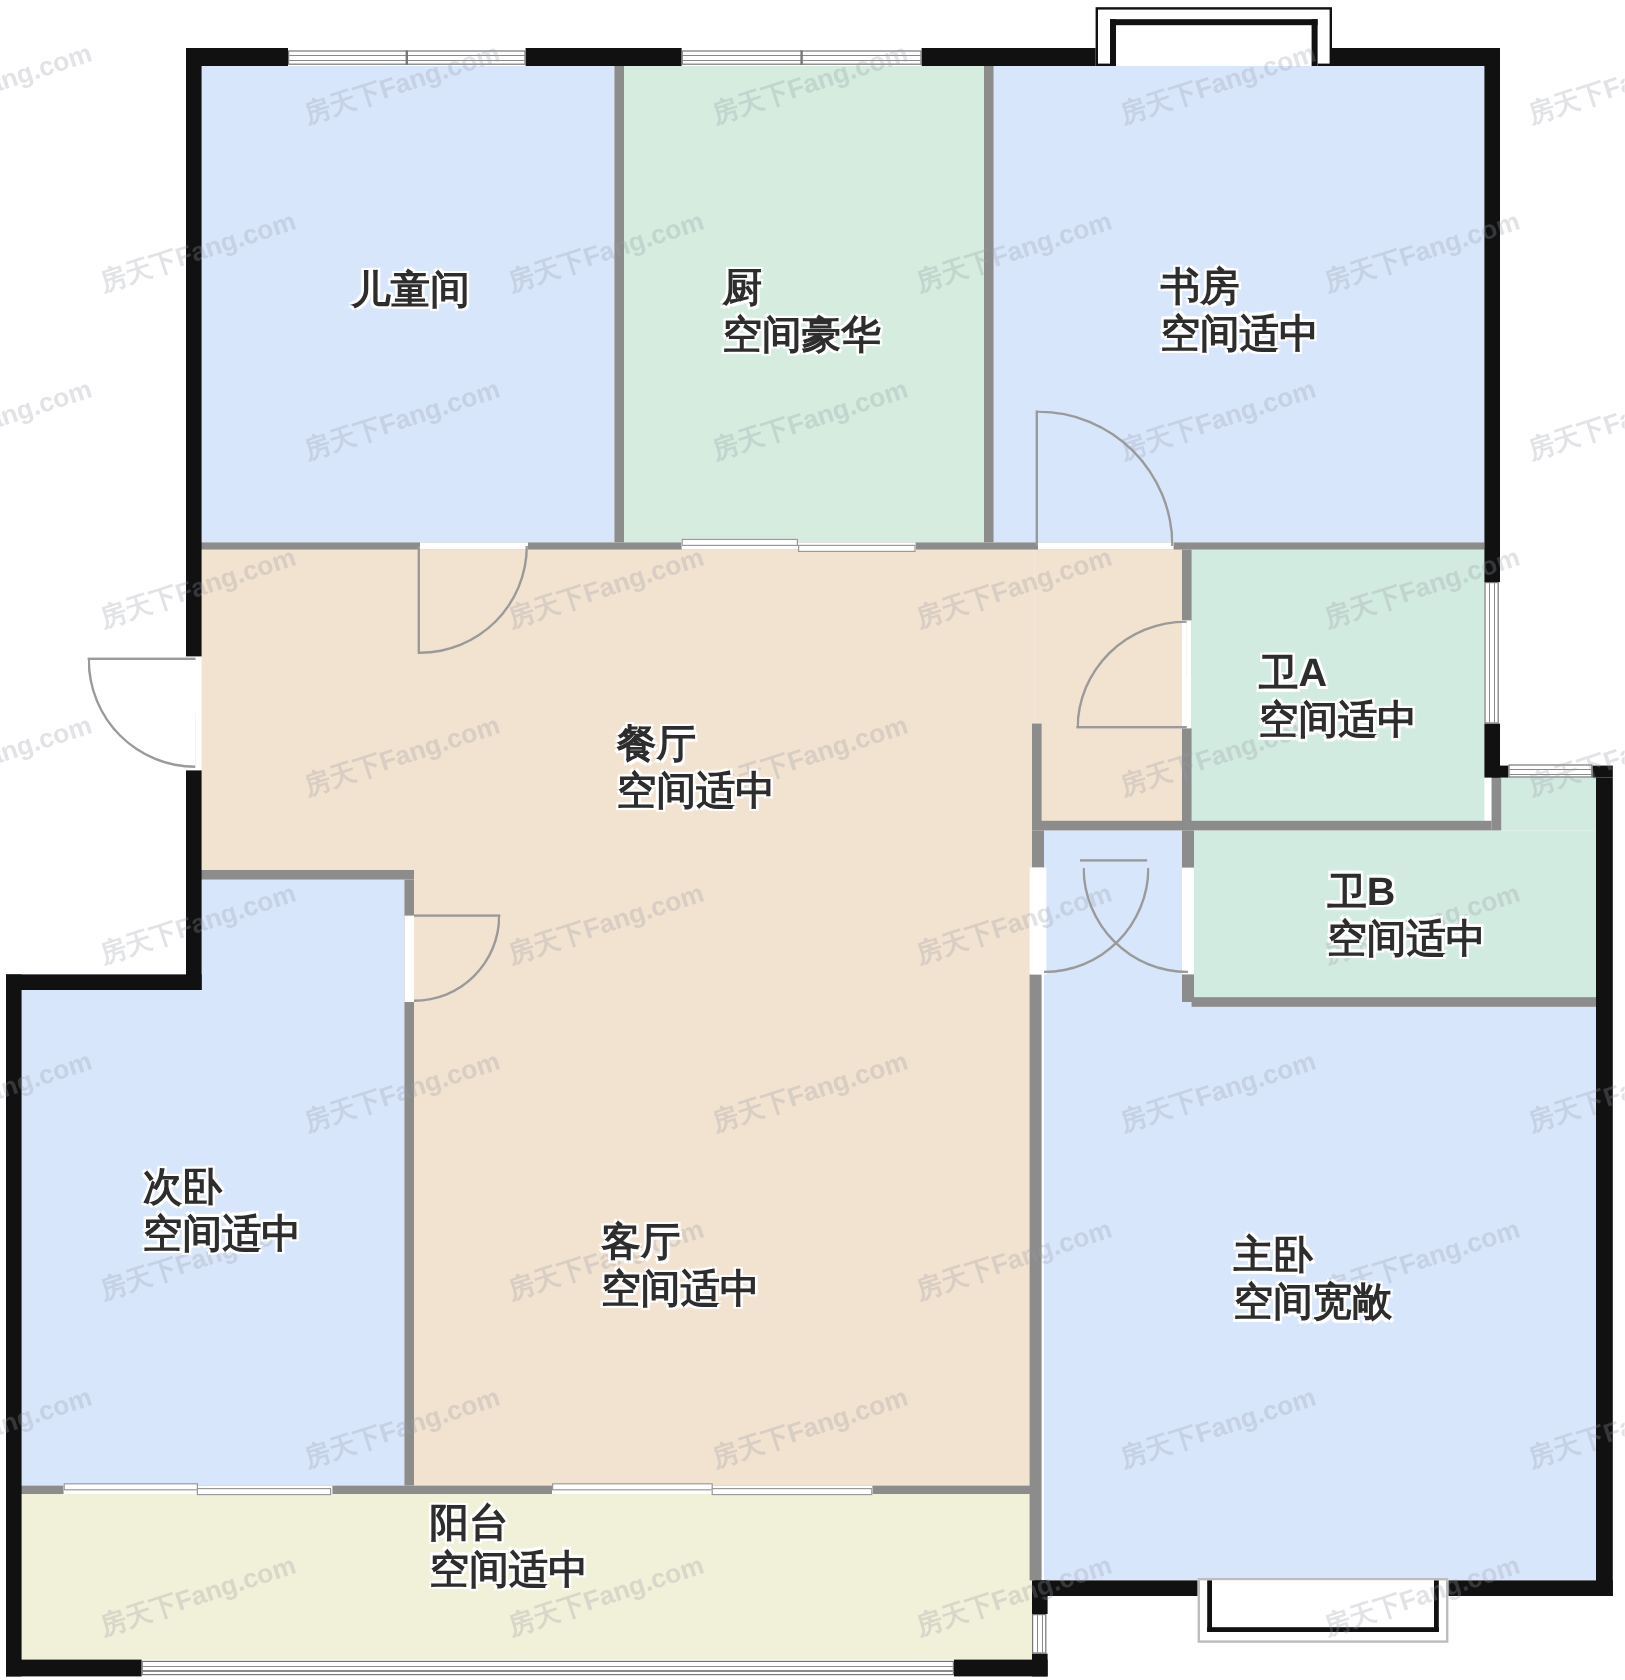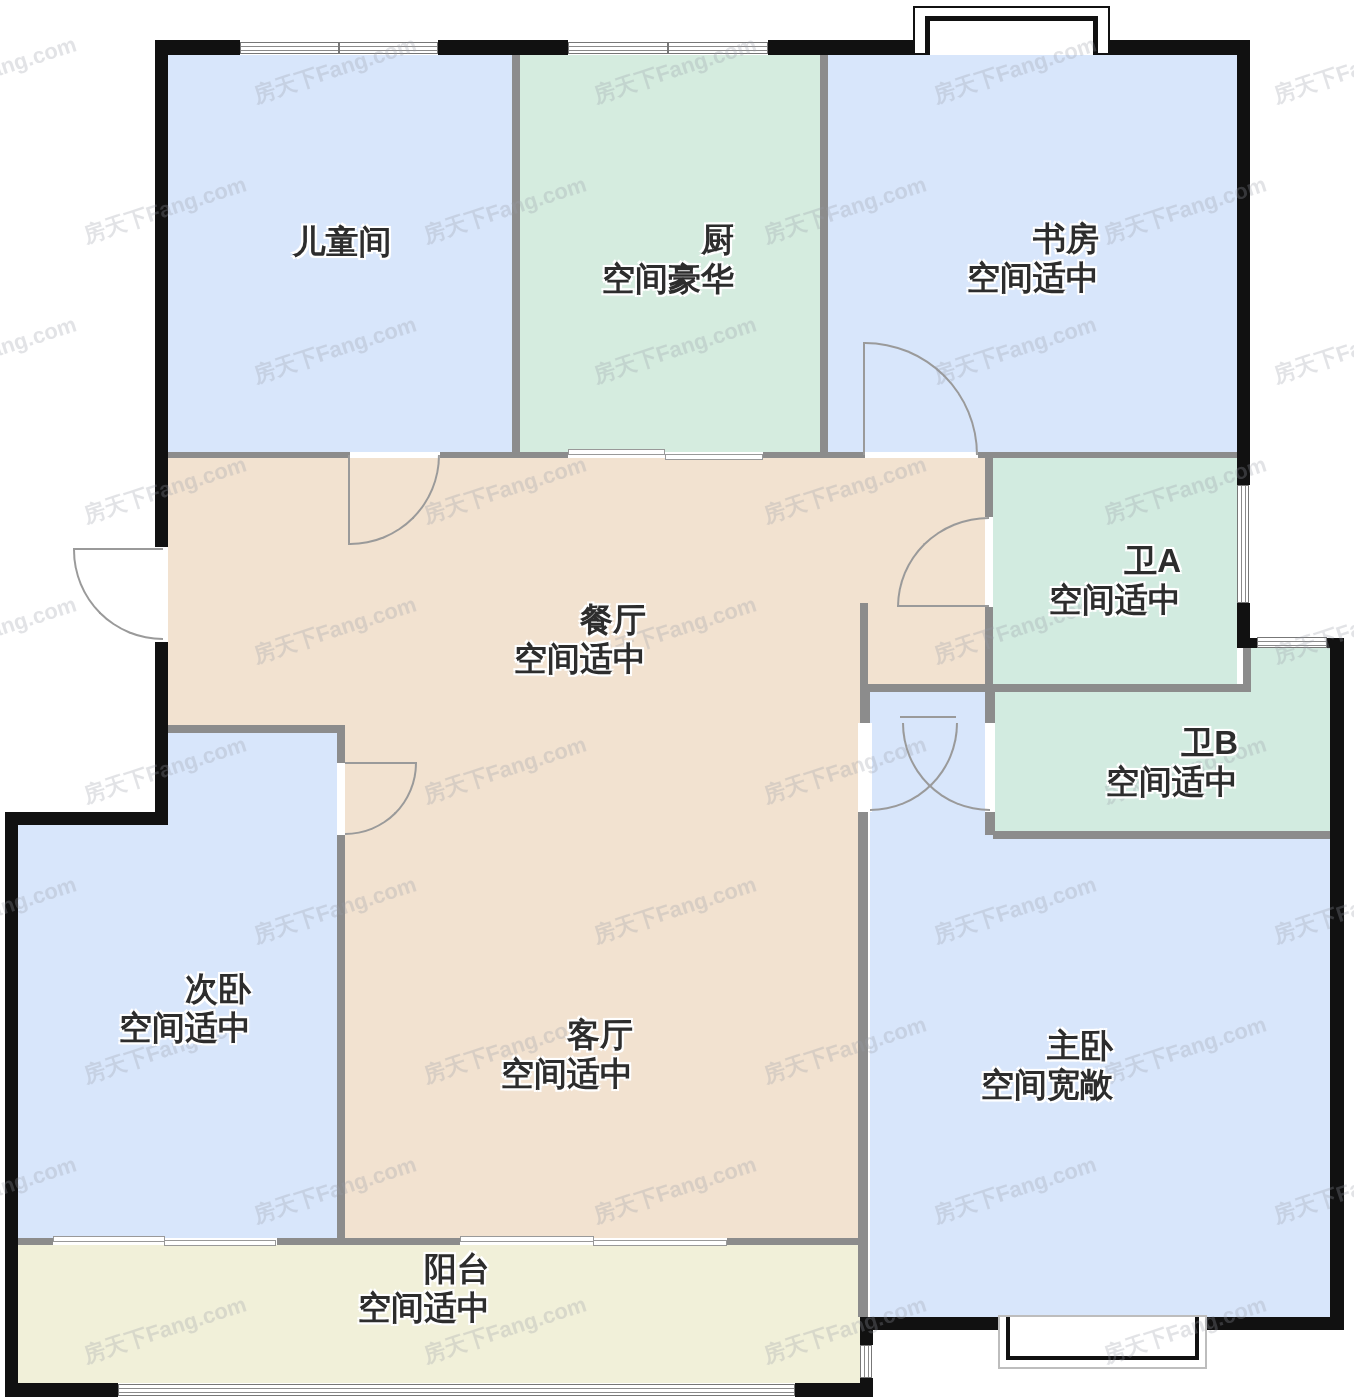--- a/index.html
+++ b/index.html
@@ -18,21 +18,21 @@
   .slide{background:#fff;border:1px solid #999;z-index:4;}
   .ow{background:var(--outer_wall);z-index:5;}
   .winh{z-index:6;border:1px solid #777;
         background:linear-gradient(to bottom,#fff 0 3px,#8a8a8a 3px 4px,#fff 4px 7px,#8a8a8a 7px 8px,#fff 8px 100%);}
   .winv{z-index:6;border:1px solid #777;
         background:linear-gradient(to right,#fff 0 3px,#8a8a8a 3px 4px,#fff 4px 7px,#8a8a8a 7px 8px,#fff 8px 100%);}
   .tick{z-index:7;background:#777;}
   .prot{z-index:6;background:#fff;}
   .arc{z-index:7;border:0 solid var(--door_stroke);background:transparent;}
   .leaf{z-index:7;background:var(--door_stroke);}
-  .lbl{position:absolute;z-index:9;transform:translate(-50%,-50%);text-align:right;
+  .lbl{position:absolute;z-index:9;transform:translate(-50%,-50%);text-align:left;
        font-weight:bold;font-size:33px;line-height:39px;color:var(--label_text);white-space:nowrap;
        text-shadow:-2px -2px 0 #fff,2px -2px 0 #fff,-2px 2px 0 #fff,2px 2px 0 #fff,0 0 4px #fff;}
   .lbl span{display:block;}
   .wm{position:absolute;z-index:8;color:rgba(150,153,165,0.28);font-size:22px;font-weight:bold;
       transform:rotate(-18deg);white-space:nowrap;pointer-events:none;}
 </style>
 </head>
 <body>
 
 <div id="plan">
@@ -159,21 +159,21 @@
     <span>空间适中</span>
   </div>
   <div class="lbl" style="left:185px;top:1008px;">
     <span>次卧</span>
     <span>空间适中</span>
   </div>
   <div class="lbl" style="left:567px;top:1054px;">
     <span>客厅</span>
     <span>空间适中</span>
   </div>
-  <div class="lbl" style="left:1047px;top:1065px;">
+  <div class="lbl" style="left:1094px;top:1065px;">
     <span>主卧</span>
     <span>空间宽敞</span>
   </div>
   <div class="lbl" style="left:424px;top:1288px;">
     <span>阳台</span>
     <span>空间适中</span>
   </div>
 
 <span class="wm" style="left: -90px; top: 55px;">房天下Fang.com</span>
     <span class="wm" style="left: 250px; top: 55px;">房天下Fang.com</span>

